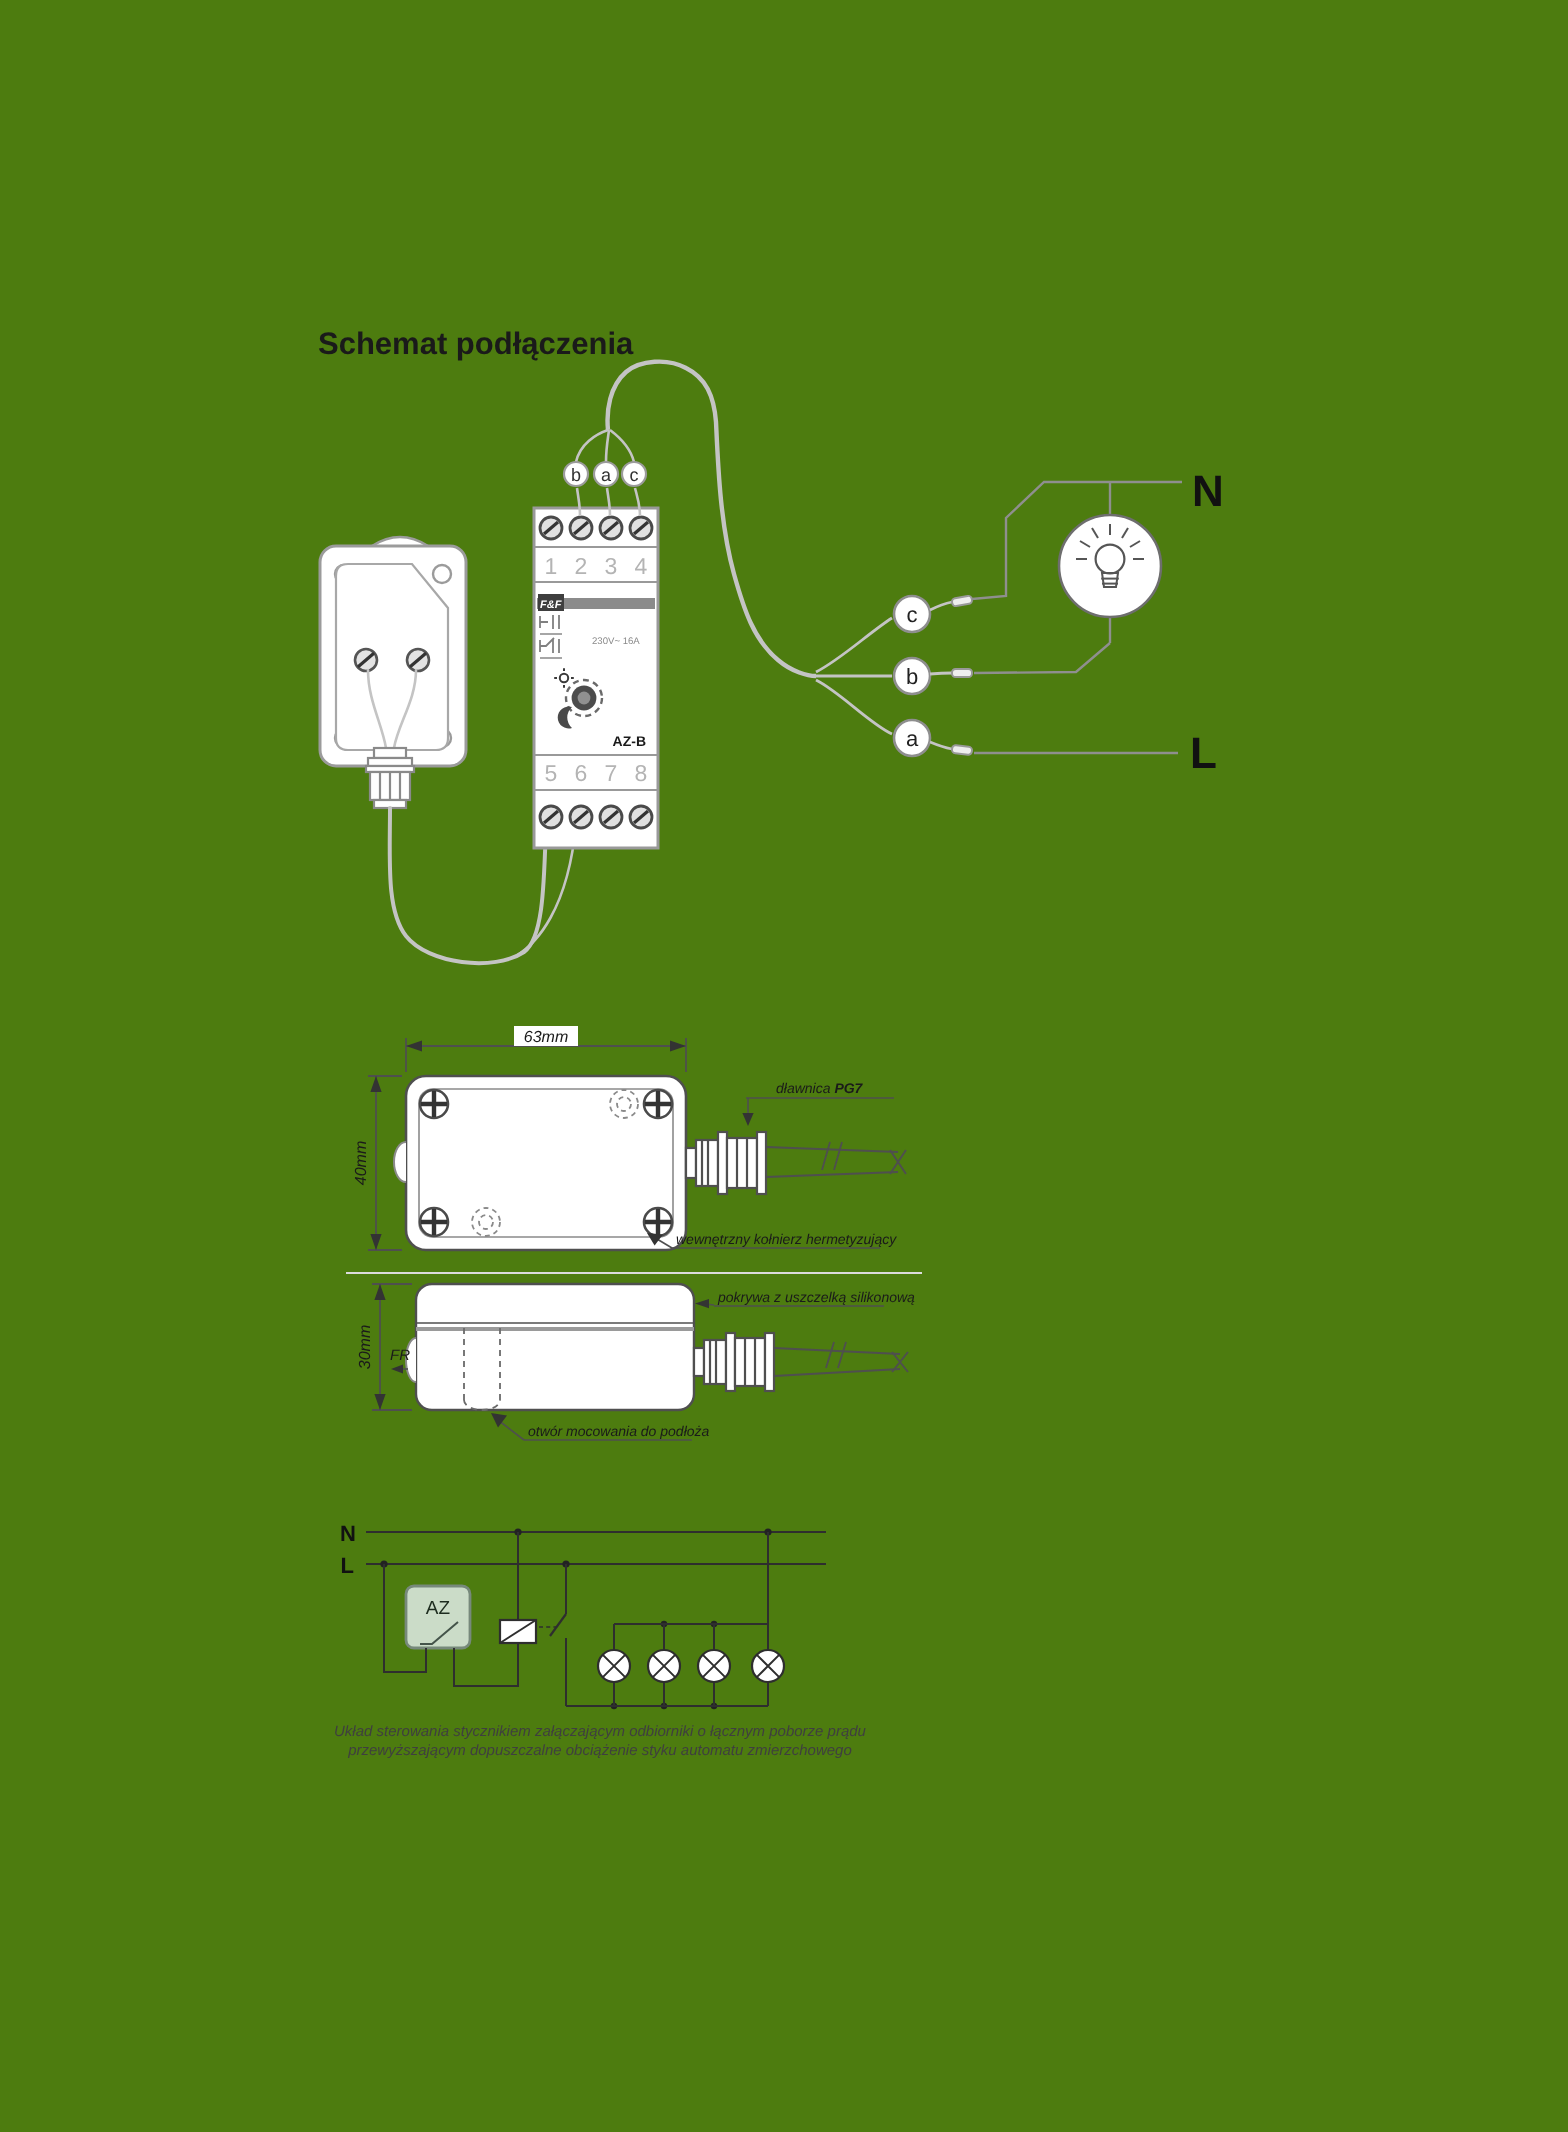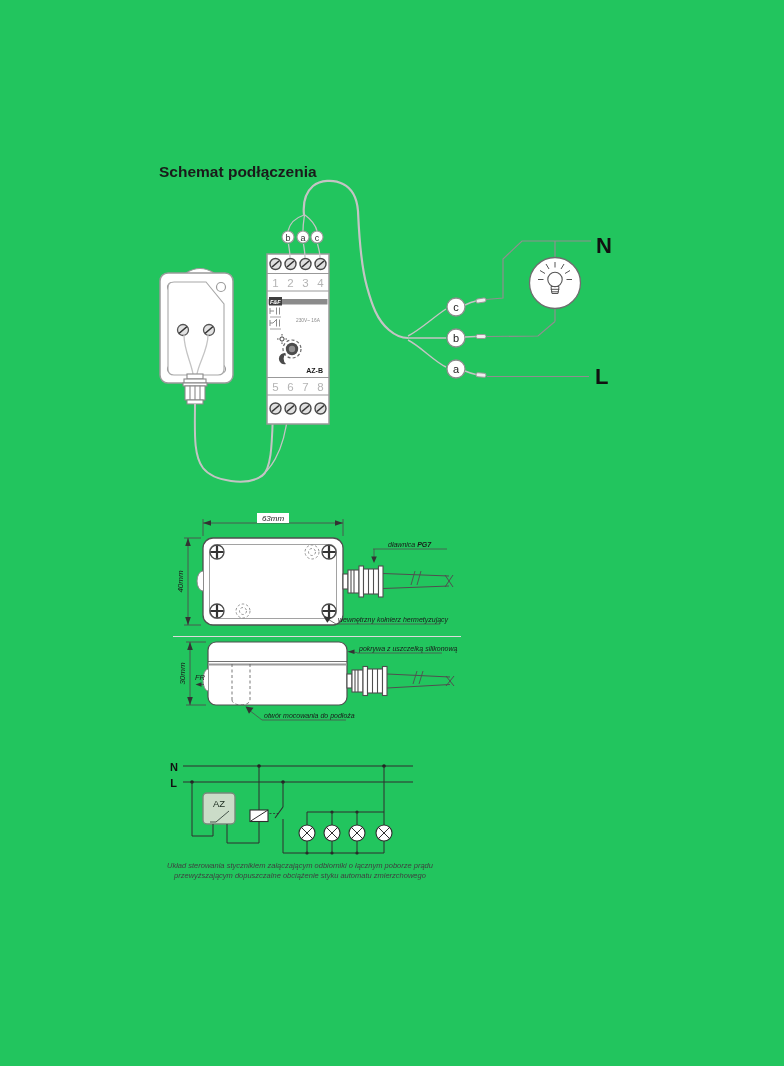--- a/index.html
+++ b/index.html
@@ -1,16 +1,16 @@
 <!DOCTYPE html>
 <html><head>
 <meta charset="utf-8">
 <style>
   html,body{margin:0;padding:0;background:#fff;}
-  .page{position:relative;width:784px;height:1066px;background:#22c55e;overflow:hidden;
+  .page{position:relative;width:784px;height:1066px;background:#4d7c0f;overflow:hidden;
         font-family:"Liberation Sans", sans-serif;}
   svg text{font-family:"Liberation Sans", sans-serif;}
   .lbl{font-style:italic;}
 </style>
 </head>
 <body>
 
 <div class="page">
 <svg width="784" height="1066" viewBox="0 0 784 1066">
 

